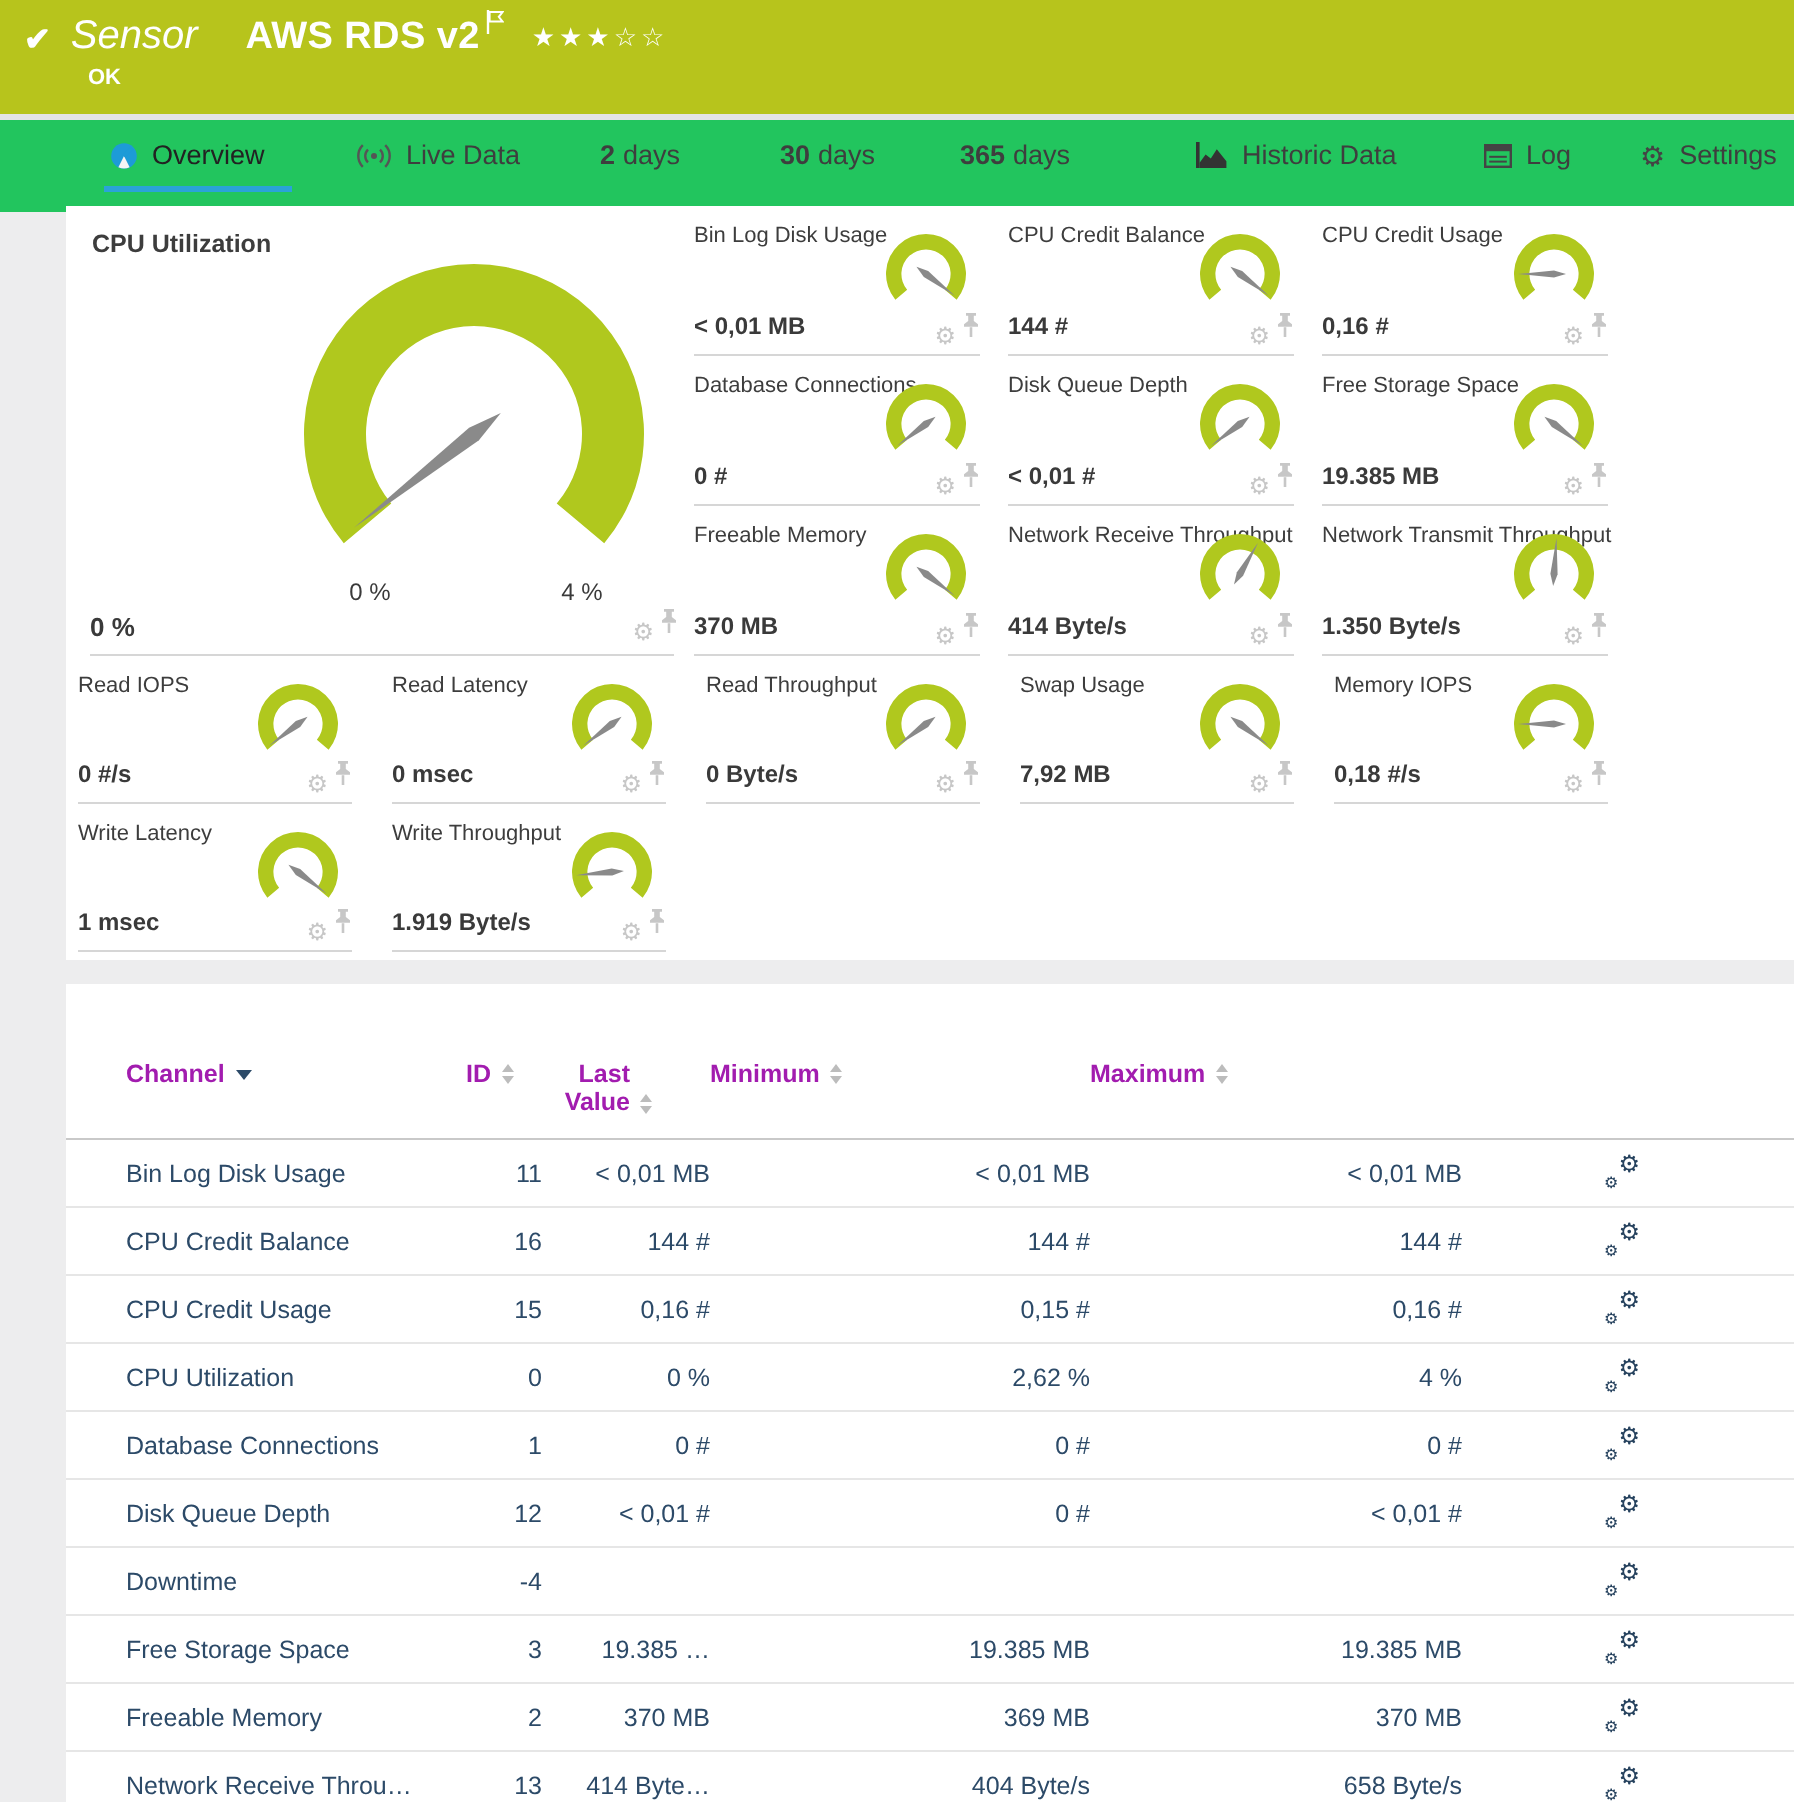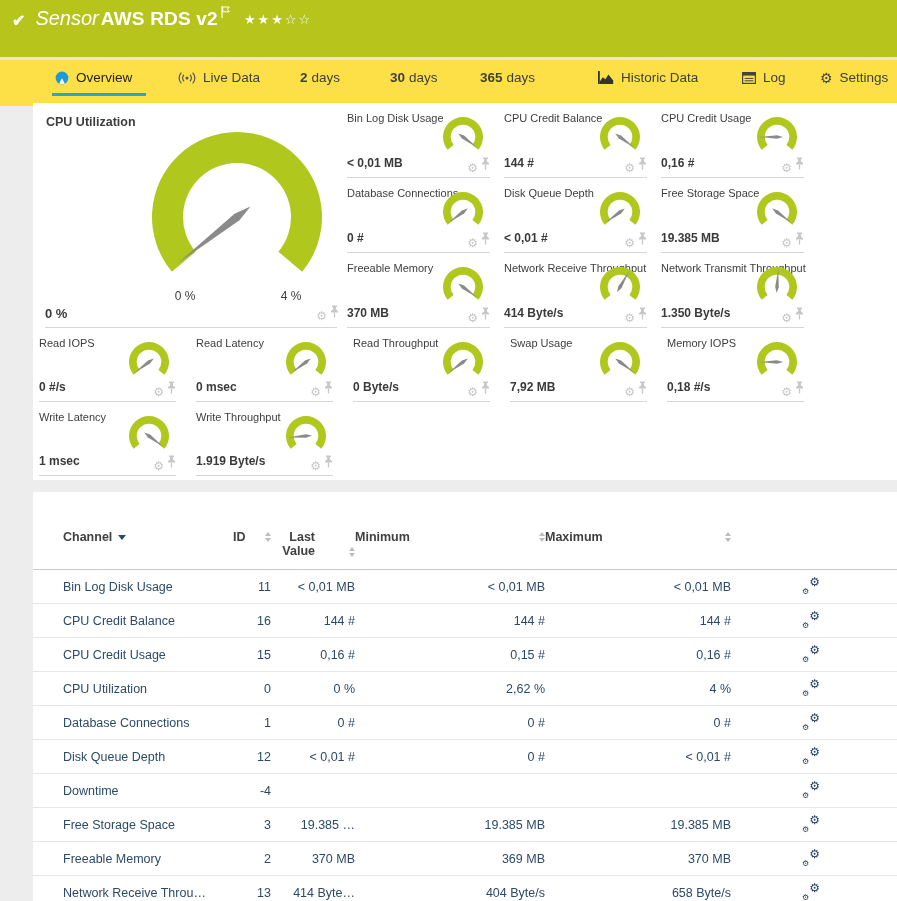--- a/index.html
+++ b/index.html
@@ -6,26 +6,26 @@
   body{
     width:897px;height:901px;position:relative;overflow:hidden;
     background:#ededee;font-family:"Liberation Sans",sans-serif;
     -webkit-font-smoothing:antialiased;
   }
   
   .banner{position:absolute;left:0;top:0;right:0;height:57px;background:#b7c41c;color:#fff;}
   .banner-line1{display:flex;align-items:baseline;padding:7px 0 0 12px;}
   .check{font-size:16px;font-weight:bold;line-height:1;transform:translateY(1px);}
   .sensor-word{font-style:italic;font-size:20px;margin-left:10px;}
-  .sensor-title{font-weight:bold;font-size:19px;margin-left:2px;letter-spacing:.2px;}
+  .sensor-title{font-weight:bold;font-size:19px;margin-left:24px;letter-spacing:.2px;}
   .flag{margin-left:3px;transform:translateY(-7px);}
   .stars{margin-left:14px;font-size:13px;letter-spacing:2px;transform:translateY(-1px);}
   .status-ok{font-size:11px;font-weight:bold;margin:3px 0 0 44px;}
   
-  .tabbar{position:absolute;top:57px;left:0;right:0;height:46px;background:#fde047;border-top:3px solid #e4e4e4;}
+  .tabbar{position:absolute;top:57px;left:0;right:0;height:46px;background:#22c55e;border-top:3px solid #e4e4e4;}
   .tab{position:absolute;top:10px;display:flex;align-items:center;gap:7px;font-size:13.5px;color:#3e3e3e;cursor:pointer;white-space:nowrap;}
   .tab b{font-weight:bold;margin-right:-3px;}
   .tab .tab-ico{display:inline-flex;align-items:center;}
   .tab.active{color:#222;}
   .tab.active::after{content:"";position:absolute;left:-3px;right:-14px;bottom:-11px;height:3px;background:#2aa3d8;}
   .t0{left:55px}.t1{left:178px}.t2{left:300px}.t3{left:390px}.t4{left:480px}.t5{left:598px}.t6{left:742px}.t7{left:820px}
   
   .panel{position:absolute;left:33px;right:0;background:#fff;}
   .panel-gauges{top:103px;height:377px;}
   .panel-table{top:492px;bottom:0;}
@@ -44,31 +44,31 @@
   .tile-cpu{position:relative;grid-column:1;grid-row:1/4;}
   .tile-cpu::after{content:"";position:absolute;left:12px;right:10px;bottom:0;height:1px;background:#d6d6d6;}
   .cpu-title{position:absolute;left:13px;top:12px;font-size:12.5px;font-weight:bold;color:#3d3d3d;}
   .gauge-big{position:absolute;left:109px;top:19px;}
   .scale-label{position:absolute;top:186px;width:44px;text-align:center;font-size:12px;color:#3a3a3a;}
   .scale-min{left:130px;}.scale-max{left:236px;}
   .cpu-value{position:absolute;left:12px;bottom:7px;font-size:13px;font-weight:bold;color:#3a3a3a;}
   .cpu-icons{position:absolute;right:8px;bottom:6px;display:flex;align-items:flex-end;gap:3px;}
   
   .thead{display:flex;align-items:flex-start;padding-top:38px;border-bottom:1px solid #c9c9c9;min-height:39px;
-         color:#404040;font-size:12.5px;font-weight:bold;}
+         color:#a21caf;font-size:12.5px;font-weight:bold;}
   .trow{display:flex;align-items:center;height:33px;border-bottom:1px solid #e6e6e6;color:#2c4a68;font-size:12.5px;}
   .td,.th{box-sizing:border-box;}
   .c1{width:200px;padding-left:30px;text-align:left;}
   .c2{width:38px;text-align:right;}
   .c3{width:84px;text-align:right;}
   .c4{width:190px;text-align:right;}
   .c5{width:186px;text-align:right;}
   .c6{width:160px;display:flex;justify-content:center;}
   .th{display:flex;align-items:flex-start;}
-  .th.c2,.th.c3,.th.c4,.th.c5{justify-content:space-between;}
+  .th.c2,.th.c3,.th.c4,.th.c5{justify-content:flex-start;}
   .th .hl{display:inline-block;}
   .th.c3 .hl{width:44px;text-align:right;}
   .caret-down{width:0;height:0;border-left:4px solid transparent;border-right:4px solid transparent;border-top:5px solid #2c4a68;margin:5px 0 0 6px;cursor:pointer;}
   .sorters{display:inline-flex;flex-direction:column;gap:2px;margin:2px 0 0 5px;cursor:pointer;}
   .th.c3 .sorters{margin-top:17px;}
   .s-up{width:0;height:0;border-left:3.5px solid transparent;border-right:3.5px solid transparent;border-bottom:4px solid #bcbcbc;}
   .s-dn{width:0;height:0;border-left:3.5px solid transparent;border-right:3.5px solid transparent;border-top:4px solid #bcbcbc;}
   .row-gears{position:relative;width:18px;height:15px;cursor:pointer;color:#26425e;}
   .row-gears .g1{position:absolute;right:0;top:-3px;font-size:12px;line-height:1;}
   .row-gears .g2{position:absolute;left:0;bottom:-2px;font-size:8px;line-height:1;}
@@ -82,20 +82,21 @@
     <span class="sensor-word">Sensor</span>
     <span class="sensor-title">AWS RDS v2</span>
     <span class="flag">
       <svg width="9" height="12" viewBox="0 0 9 12">
           <path d="M1 0 V12" stroke="#fff" stroke-width="1.2" fill="none"></path>
           <path d="M1.8 1 H8.3 L6.4 3.4 L8.3 5.8 H1.8 Z" fill="none" stroke="#fff" stroke-width="1"></path>
         </svg>
     </span>
     <span class="stars">★★★☆☆</span>
   </div>
+  <div class="status-ok">OK</div>
 </div>
 
 <div class="tabbar" id="tabbar">
   <div class="tab t0 active">
     <span class="tab-ico">
         <svg width="14" height="14" viewBox="0 0 14 14">
           <circle cx="7" cy="7" r="6.4" fill="#1d9bd7"></circle>
           <path d="M4.2 12.6 A6.4 6.4 0 0 0 9.8 12.6 L7 7 Z" fill="#f4f4f4"></path>
           <line x1="7" y1="7" x2="11.2" y2="2.8" stroke="#1d9bd7" stroke-width="1.6"></line>
           <line x1="7" y1="7" x2="10.6" y2="3.4" stroke="#1d9bd7" stroke-width="2"></line>

